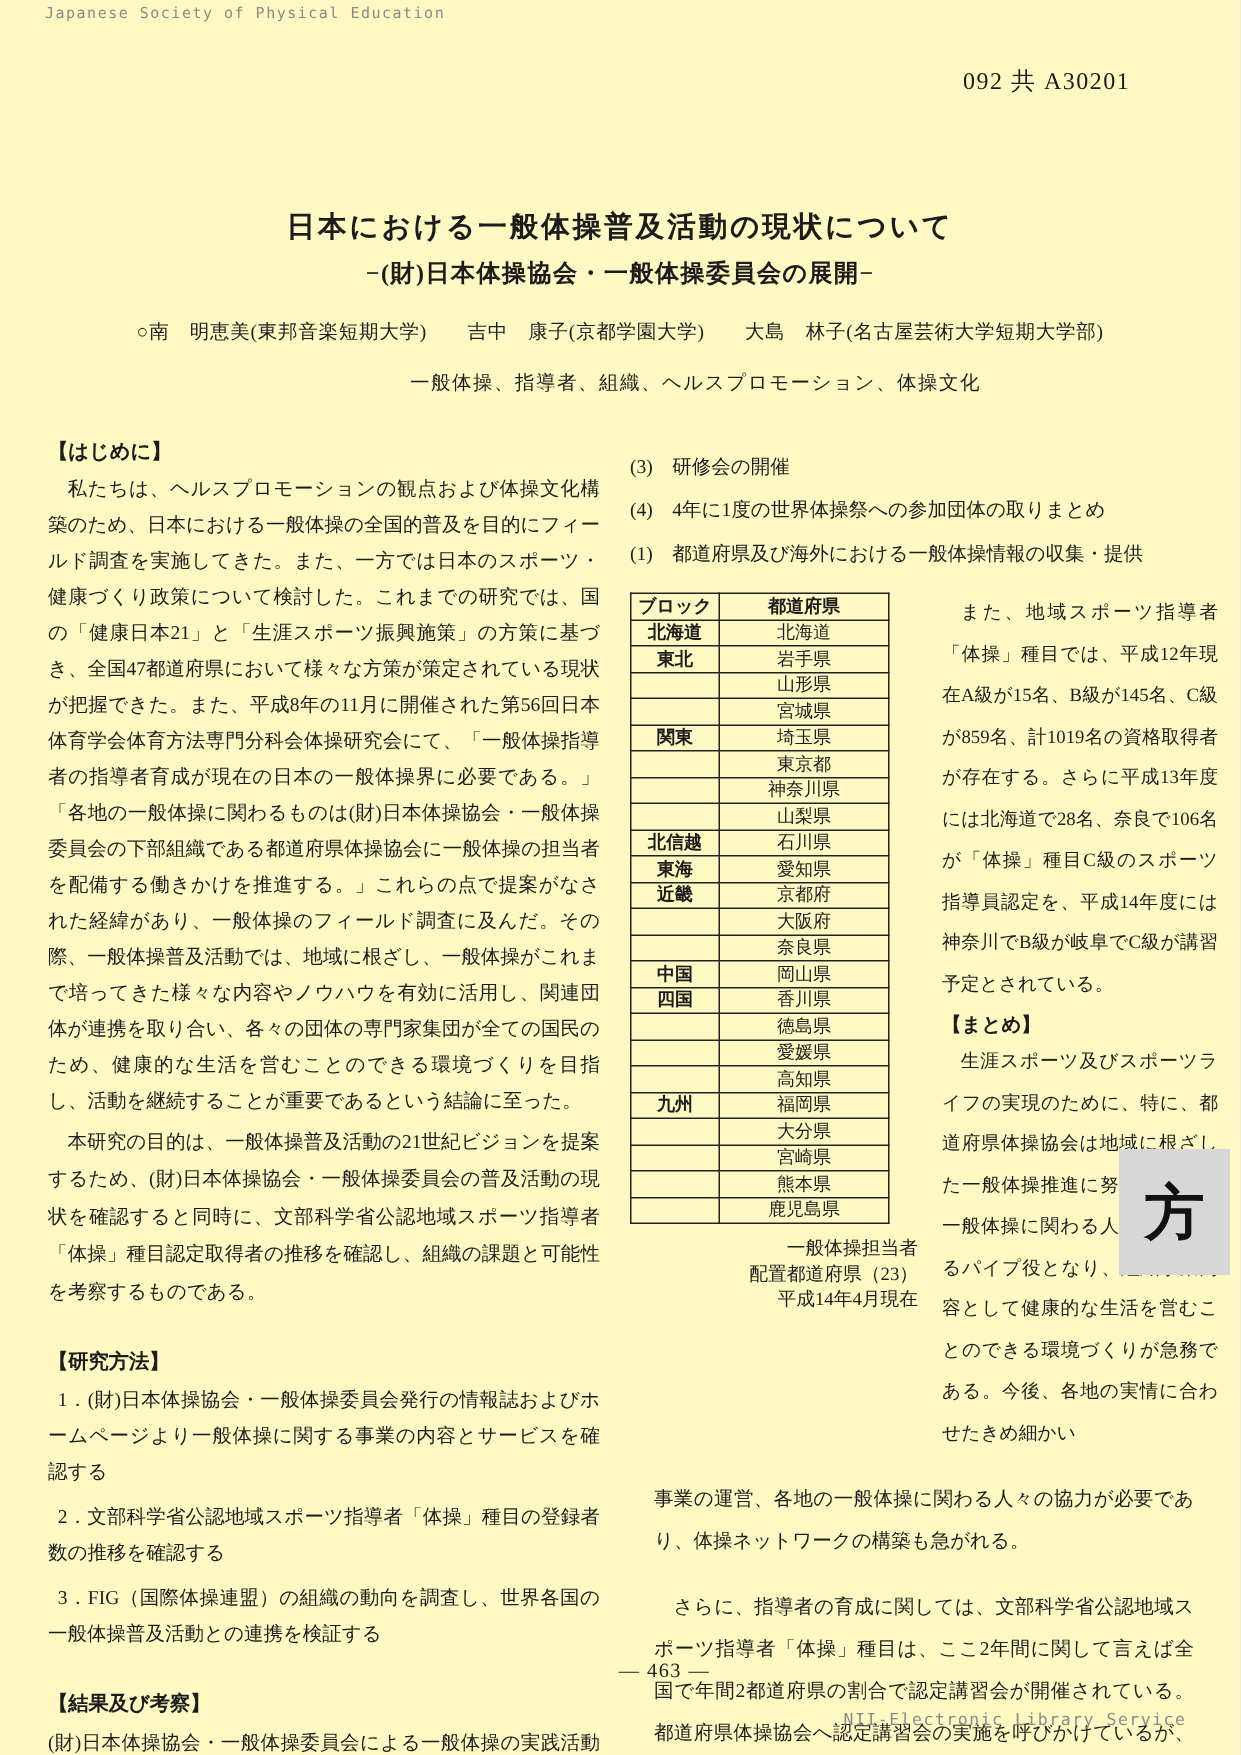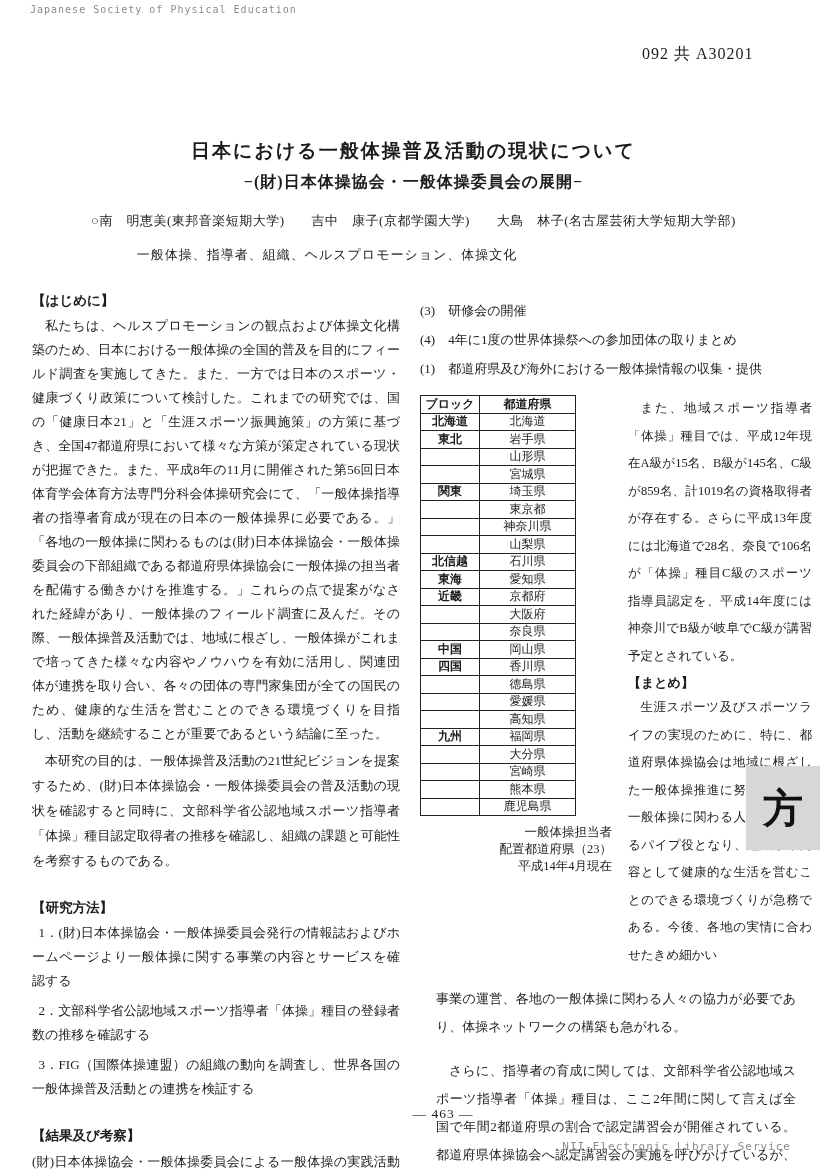--- a/index.html
+++ b/index.html
@@ -1,54 +1,54 @@
 <!DOCTYPE html>
 <html><head>
 <meta charset="utf-8">
 <style>
   html, body { margin: 0; padding: 0; background: #e8e8e8; }
   .page {
     position: relative;
     width: 827px;
     height: 1170px;
     margin: 0 auto;
-    background: #ffffff;
+    background: #fef9c3;
     font-family: "Liberation Serif", "DejaVu Serif", serif;
     color: #1c1c1c;
     overflow: hidden;
   }
   .watermark-top {
     position: absolute; left: 30px; top: 4px;
     font-family: "DejaVu Sans Mono", "Liberation Mono", monospace;
     font-size: 10px; color: #8a8a8a; letter-spacing: 1px;
   }
   .doc-number {
     position: absolute; left: 642px; top: 44px;
     font-size: 16px; letter-spacing: 1px; font-weight: 500;
   }
   .title-block { position: absolute; left: 0; top: 138px; width: 827px; text-align: center; }
   .title-main { font-size: 19px; font-weight: bold; letter-spacing: 2px; }
   .title-sub { font-size: 16px; font-weight: bold; letter-spacing: 1px; margin-top: 8px; }
   .authors { position: absolute; left: 0; top: 212px; width: 827px; text-align: center; font-size: 13px; letter-spacing: 0.5px; }
-  .keywords { position: absolute; left: 0; top: 246px; width: 654px; text-align: center; font-size: 13px; letter-spacing: 1px; }
+  .keywords { position: absolute; left: 0; top: 246px; width: 654px; text-align: right; font-size: 13px; letter-spacing: 1px; }
 
   .col-left  { position: absolute; left: 32px;  top: 292px; width: 368px; }
   .col-right { position: absolute; left: 420px; top: 296px; width: 392px; }
 
   .sec-heading { font-size: 13.5px; font-weight: bold; margin: 0 0 4px 0; }
   .sec-heading.gap { margin-top: 26px; }
   .para { font-size: 13px; line-height: 24px; text-align: justify; margin: 0; text-indent: 1em; }
   .para.p2 { line-height: 25px; margin-top: 2px; }
   .method-item { font-size: 13px; line-height: 24px; text-align: justify; margin: 0 0 6px 0; text-indent: 0.5em; }
   .results-intro { font-size: 13px; line-height: 26px; text-align: justify; margin: 0; }
   .numbered-item { font-size: 13px; line-height: 29px; margin: 0; white-space: nowrap; }
 
   .table-zone { display: flex; margin-top: 12px; }
   .pref-table-wrap { width: 192px; flex: 0 0 192px; }
-  table.pref-table { border-collapse: collapse; width: 156px; font-family: Liberation Sans, sans-serif; }
+  table.pref-table { border-collapse: collapse; width: 173px; font-family: Liberation Sans, sans-serif; }
   table.pref-table th, table.pref-table td {
     border: 1.5px solid #222; font-size: 12px; text-align: center;
     padding: 0.5px 3px; height: 15.5px; line-height: 15.5px;
   }
   table.pref-table th { font-weight: bold; }
   table.pref-table td:first-child { width: 52px; font-weight: bold; }
   .table-caption { margin-top: 8px; text-align: right; font-size: 12.5px; line-height: 17px; }
 
   .side-text { flex: 1; margin-left: 16px; }
   .side-para { font-size: 12.5px; line-height: 27.5px; text-align: justify; margin: 0; text-indent: 1em; }

